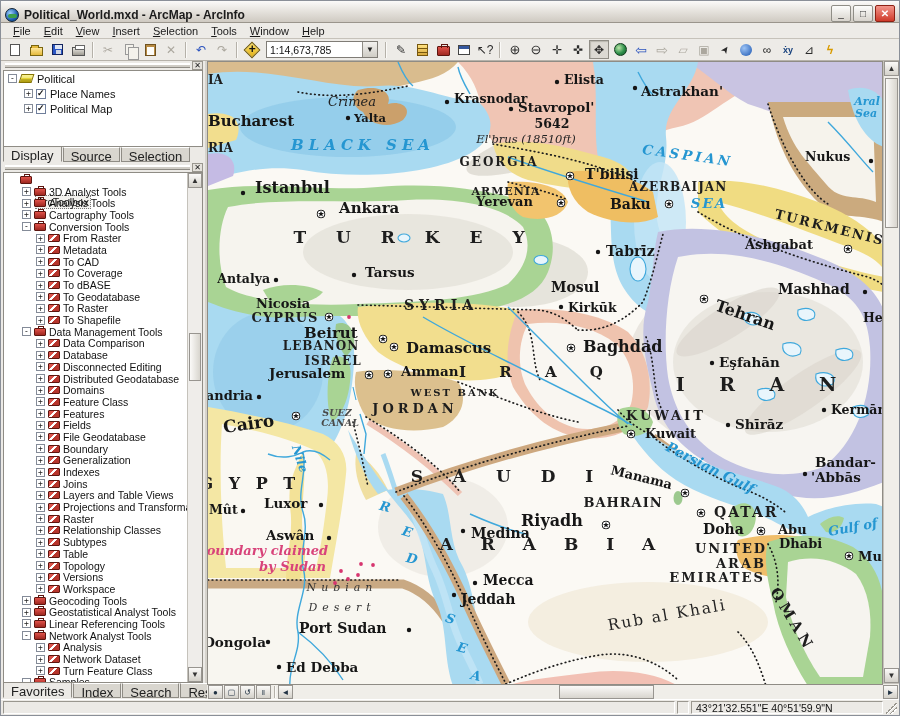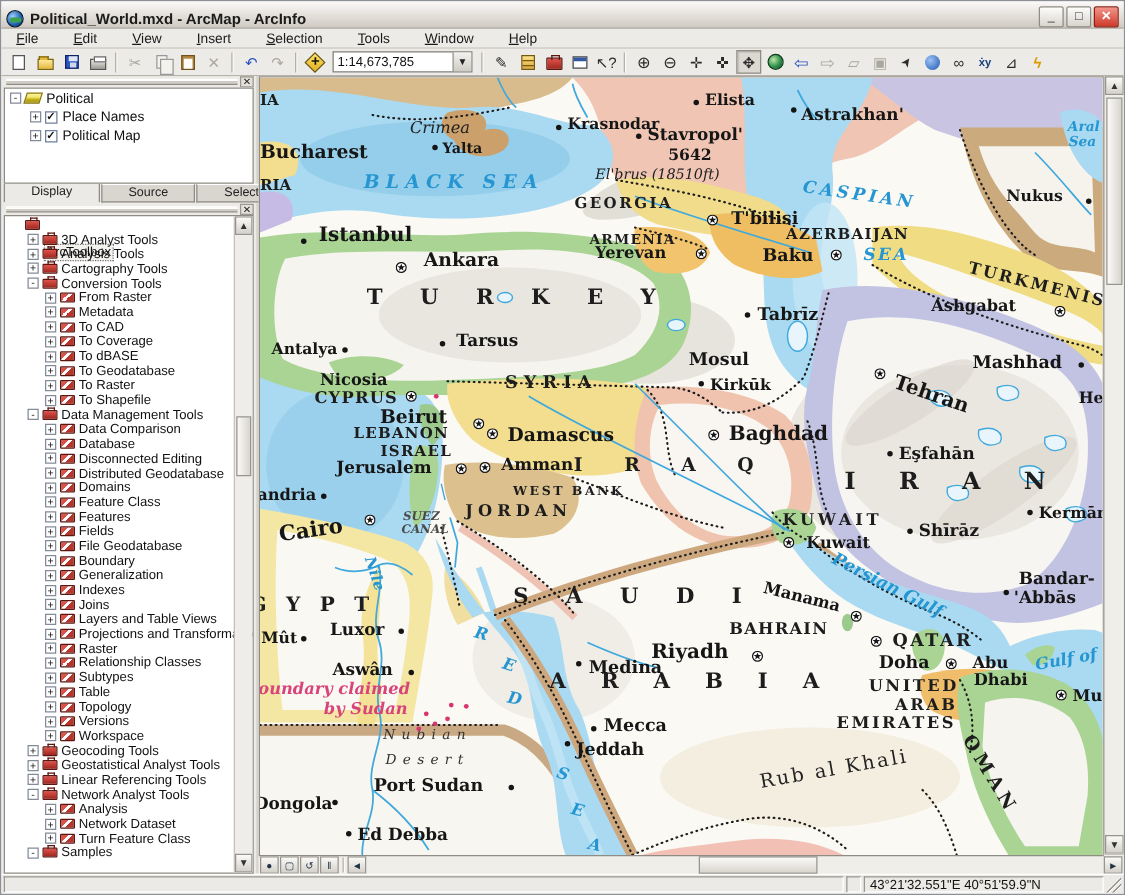--- a/index.html
+++ b/index.html
@@ -12,21 +12,21 @@
   .title-globe{width:14px;height:14px;border-radius:50%;
     background:radial-gradient(circle at 35% 35%,#9fd0ff,#1d5fb0 60%,#0b3a77);border:1px solid #123;
     margin-right:5px;position:relative;flex:0 0 14px;}
   .title-globe:after{content:"";position:absolute;left:2px;top:5px;width:9px;height:4px;background:#3da04b;border-radius:2px;}
   .title-text{font-weight:bold;font-size:12px;color:#1b1b1b;flex:1;white-space:nowrap;}
   .win-btns{display:flex;gap:2px;}
   .win-btn{width:20px;height:17px;border:1px solid #8f8d86;border-radius:2px;font-size:10px;line-height:15px;
     text-align:center;background:linear-gradient(180deg,#fdfdfc,#d8d4cd);color:#333;}
   .win-btn.close{background:linear-gradient(180deg,#f2958a,#cf3a2a);color:#fff;font-weight:bold;border-color:#8d2013;}
   
-  .menubar{height:16px;display:flex;align-items:center;padding-left:6px;gap:16px;
+  .menubar{height:16px;display:flex;align-items:center;padding-left:6px;gap:1px;
     border-bottom:1px solid #c6c2ba;background:#EDEBE7;flex:0 0 16px;}
   .menu-item{font-size:11px;padding:1px 6px;color:#1a1a1a;}
   
   .toolbar{height:22px;display:flex;align-items:center;padding-left:4px;background:#EDEBE7;
     border-bottom:1px solid #b6b2aa;flex:0 0 22px;gap:1px;}
   .tbtn{width:20px;height:19px;display:flex;align-items:center;justify-content:center;font-size:12px;
     color:#2b2b2b;position:relative;}
   .tbtn.disabled{color:#aba79e;}
   .tbtn.pressed{background:#dcd9d3;border:1px solid #8f8c85;box-shadow:inset 1px 1px 1px #b9b6af;}
   .tsep{width:2px;height:16px;border-left:1px solid #b5b1a9;border-right:1px solid #fbfaf8;margin:0 3px;}
@@ -65,21 +65,21 @@
   .leftcol{width:206px;flex:0 0 206px;display:flex;flex-direction:column;border-right:2px solid #d6d3cc;background:#ECEAE6;min-height:0;}
   .panel{display:flex;flex-direction:column;min-height:0;}
   .panel.toc{flex:0 0 102px;}
   .panel.tbx{flex:1;}
   .grip{height:9px;display:flex;align-items:center;padding:0 2px;flex:0 0 9px;}
   .grip .lines{flex:1;height:5px;border-top:1px solid #fff;border-bottom:1px solid #8f8c85;margin:0 2px;
     background:linear-gradient(180deg,#fff 0 1px,#cfccc5 1px 2px);}
   .grip .x{width:11px;height:9px;font-size:8px;line-height:8px;text-align:center;color:#222;border:1px solid #9a978f;background:#e4e1db;}
   .treebox{flex:1;background:#fff;border:1px solid #8f8c85;margin:0 2px;overflow:hidden;position:relative;min-height:0;}
   .tabs{height:16px;display:flex;align-items:flex-start;padding-left:2px;flex:0 0 16px;}
-  .tab{font-size:10px;padding:1px 21px 2px;border:1px solid #8f8c85;border-top:1px solid #fff;border-radius:0 0 0 0;
+  .tab{font-size:13px;padding:1px 7px 2px;border:1px solid #8f8c85;border-top:1px solid #fff;border-radius:0 0 0 0;
     background:#d9d6cf;margin-right:1px;color:#222;border-bottom:1px solid #8f8c85;height:15px;}
   .tab.active{background:#ECEAE6;border-bottom-color:#ECEAE6;font-weight:normal;border-top:0;box-shadow:0 1px 0 #ECEAE6 inset;}
   
   .trow{display:flex;align-items:center;white-space:nowrap;}
   .toc-tree .trow{height:15px;font-size:11px;}
   .tbx-tree .trow{height:11.7px;font-size:10.5px;}
   .exp{width:9px;height:9px;border:1px solid #848b98;background:#fff;font-size:8px;line-height:7px;text-align:center;
     color:#222;margin-right:3px;flex:0 0 9px;font-family:"DejaVu Sans Mono",monospace;}
   .expspacer{width:12px;flex:0 0 12px;}
   .cb{width:10px;height:10px;border:1px solid #6f7e9b;background:#fff;margin-right:4px;position:relative;flex:0 0 10px;}
@@ -495,20 +495,26 @@
                 <span class="i-tbx" data-name="toolbox-icon"></span>
                 <span class="tlabel" data-name="toolbox-item-label">Samples</span>
               </div>
             </div>
           <div class="tbx-scroll" data-name="arctoolbox-scrollbar">
             <div class="sbtn" data-name="scroll-up-icon">▲</div>
             <div class="tbx-thumb" data-name="scrollbar-thumb"></div>
             <div class="sbtn tbx-sdown" data-name="scroll-down-icon">▼</div>
           </div>
         </div>
+        <div class="tabs" id="tbx-tabs" data-name="arctoolbox-tabs">
+            <span class="tab active" data-name="tab-favorites">Favorites</span>
+            <span class="tab" data-name="tab-index">Index</span>
+            <span class="tab" data-name="tab-search">Search</span>
+            <span class="tab" data-name="tab-results">Results</span>
+          </div>
       </div>
     </div>
 
     <div class="mapcol" data-name="map-column">
       <div class="maprow">
         <div class="mapframe" data-name="map-frame">
           <svg class="map" id="mapsvg" width="676" height="624" viewBox="0 0 676 624" data-name="map-canvas" xmlns="http://www.w3.org/2000/svg">
             <defs>
               <symbol id="star" viewBox="0 0 10 10">
                 <circle cx="5" cy="5" r="4.4" fill="#fff" stroke="#151515" stroke-width="1.1"></circle>

